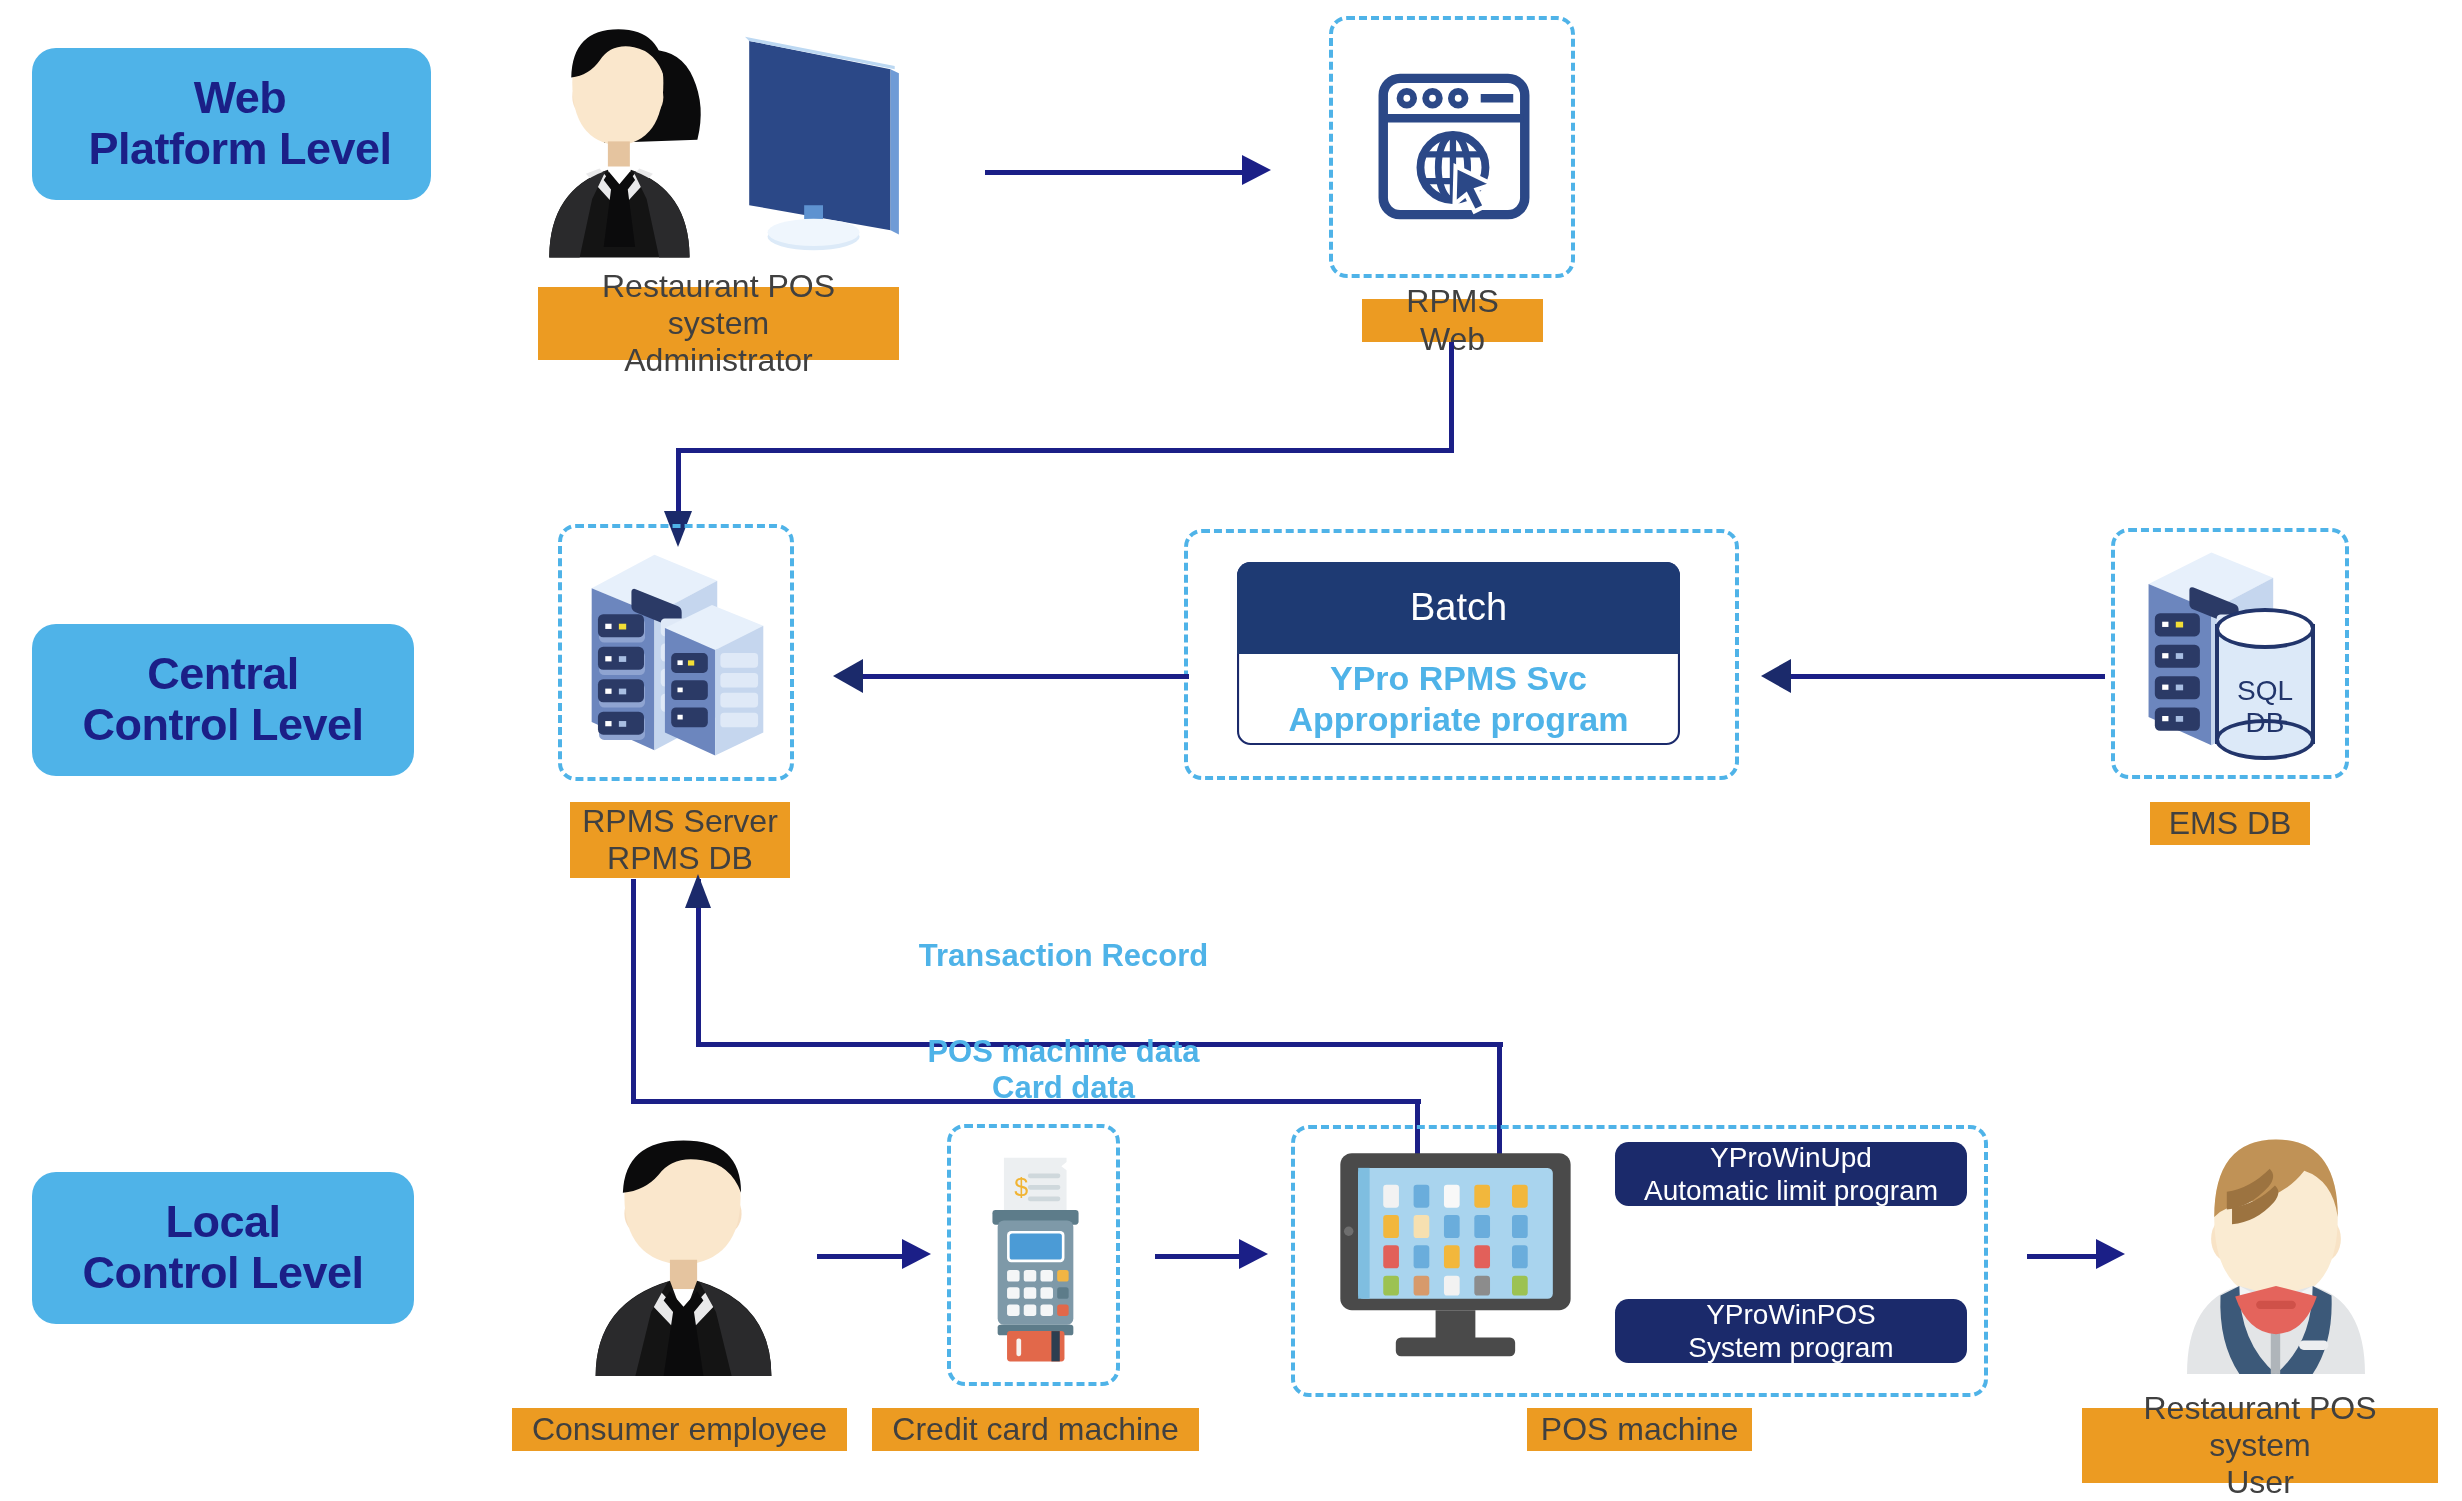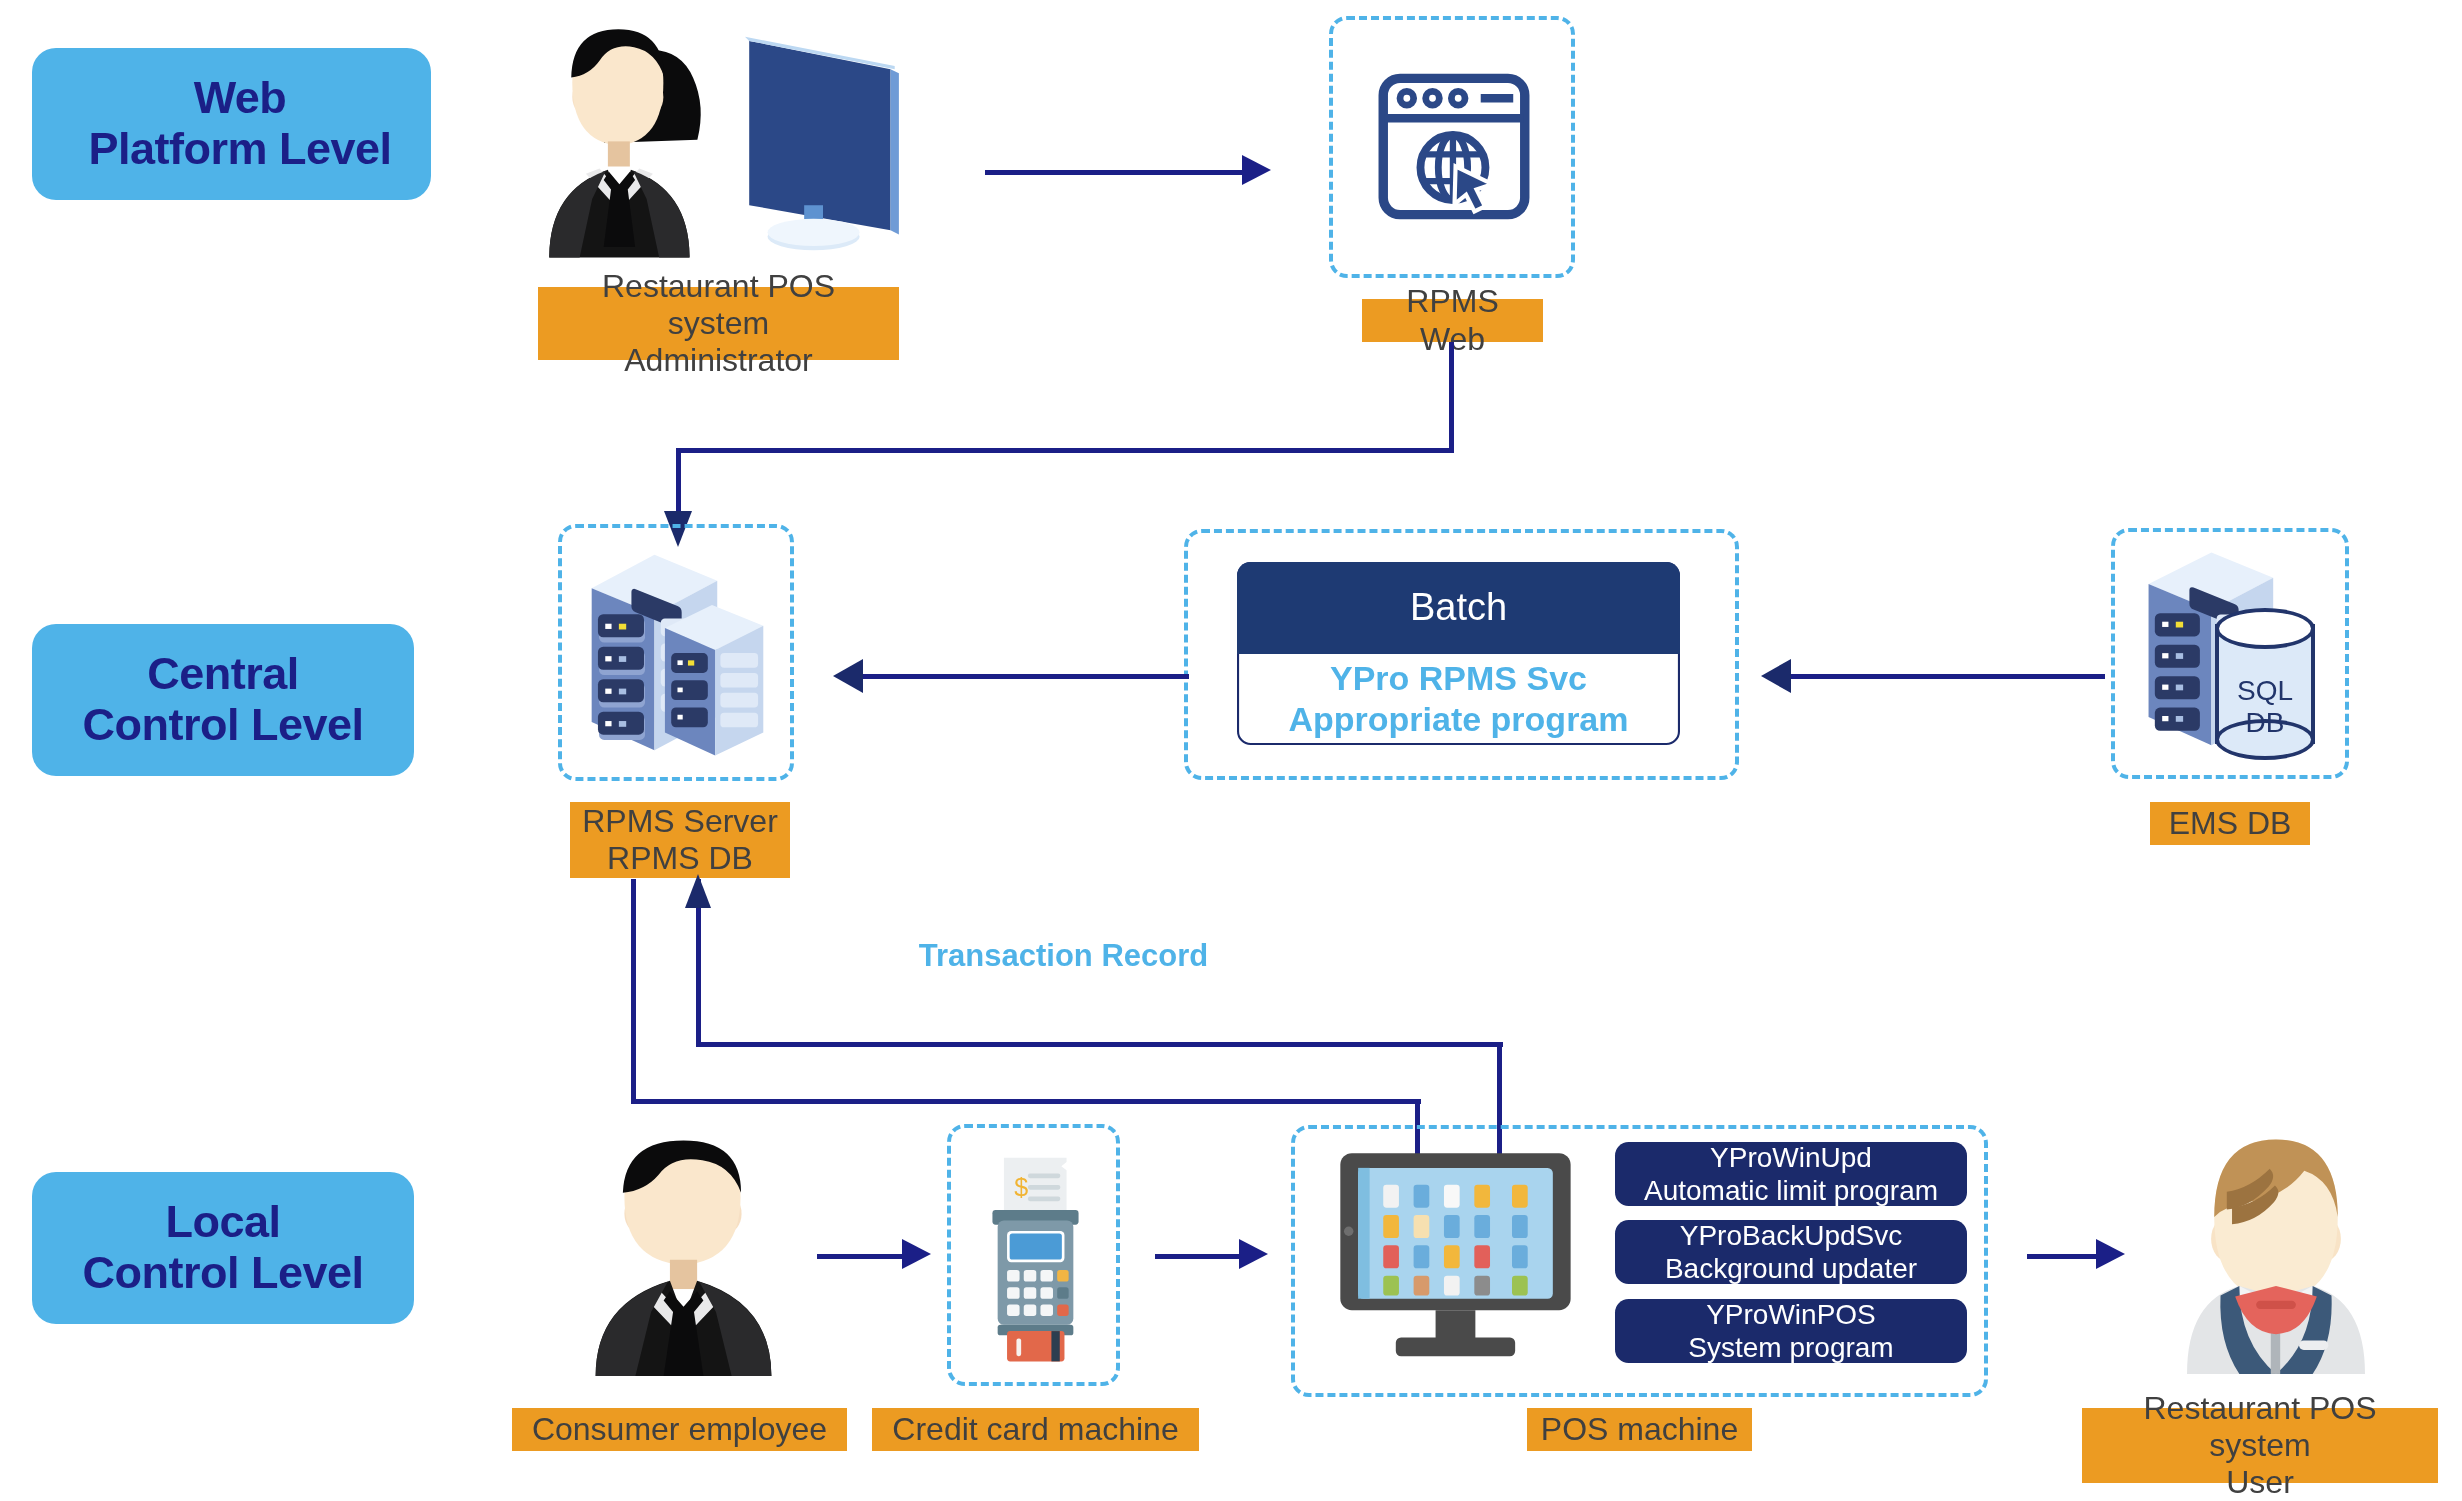--- a/index.html
+++ b/index.html
@@ -288,20 +288,22 @@
 
   <div class="orange-label" style="left:2150px;top:802px;width:160px;height:43px;">EMS DB</div>
 
   <div class="flow-text" style="left:828px;top:938px;width:471px;">Transaction Record</div>
 
   <div class="ln-v" style="left:696px;top:879px;height:168px;"></div>
   <div class="ar-u" style="left:685px;top:874px;"></div>
   <div class="ln-h" style="left:696px;top:1042px;width:807px;"></div>
   <div class="ln-v" style="left:1497px;top:1042px;height:173px;"></div>
 
+  <div class="flow-text" style="left:828px;top:1034px;width:471px;">POS machine data
+Card data</div>
 
   <div class="ln-v" style="left:631px;top:879px;height:225px;"></div>
   <div class="ln-h" style="left:631px;top:1099px;width:790px;"></div>
   <div class="ln-v" style="left:1415px;top:1099px;height:89px;"></div>
   <div class="ar-d" style="left:1404px;top:1183px;"></div>
 
   <div class="abs" style="left:581px;top:1131px;width:204px;height:246px;">
     <svg viewBox="0 0 390 470" width="204" height="246">
       <ellipse cx="277" cy="158" rx="30" ry="38" fill="#F6DFC3"></ellipse>
       <ellipse cx="113" cy="158" rx="30" ry="38" fill="#F6DFC3"></ellipse>
@@ -396,24 +398,20 @@
         <rect x="342" y="240" width="30" height="38" rx="6" fill="#9CC252"></rect>
       </g>
       <rect x="196" y="306" width="76" height="56" fill="#4A4A4A"></rect>
       <rect x="120" y="358" width="228" height="36" rx="10" fill="#4A4A4A"></rect>
     </svg>
   </div>
 
   <div class="navy-rect" style="left:1615px;top:1142px;width:352px;height:64px;">
     <span>YProWinUpd
 Automatic limit program</span>
-  </div>
-  <div class="navy-rect" style="left:1615px;top:1220px;width:352px;height:64px;">
-    <span>YProBackUpdSvc
-Background updater</span>
   </div>
   <div class="navy-rect" style="left:1615px;top:1299px;width:352px;height:64px;">
     <span>YProWinPOS
 System program</span>
   </div>
 
   <div class="orange-label" style="left:1527px;top:1408px;width:225px;height:43px;">POS machine</div>
 
   <div class="ln-h" style="left:2027px;top:1254px;width:73px;"></div>
   <div class="ar-r" style="left:2096px;top:1239px;"></div>

